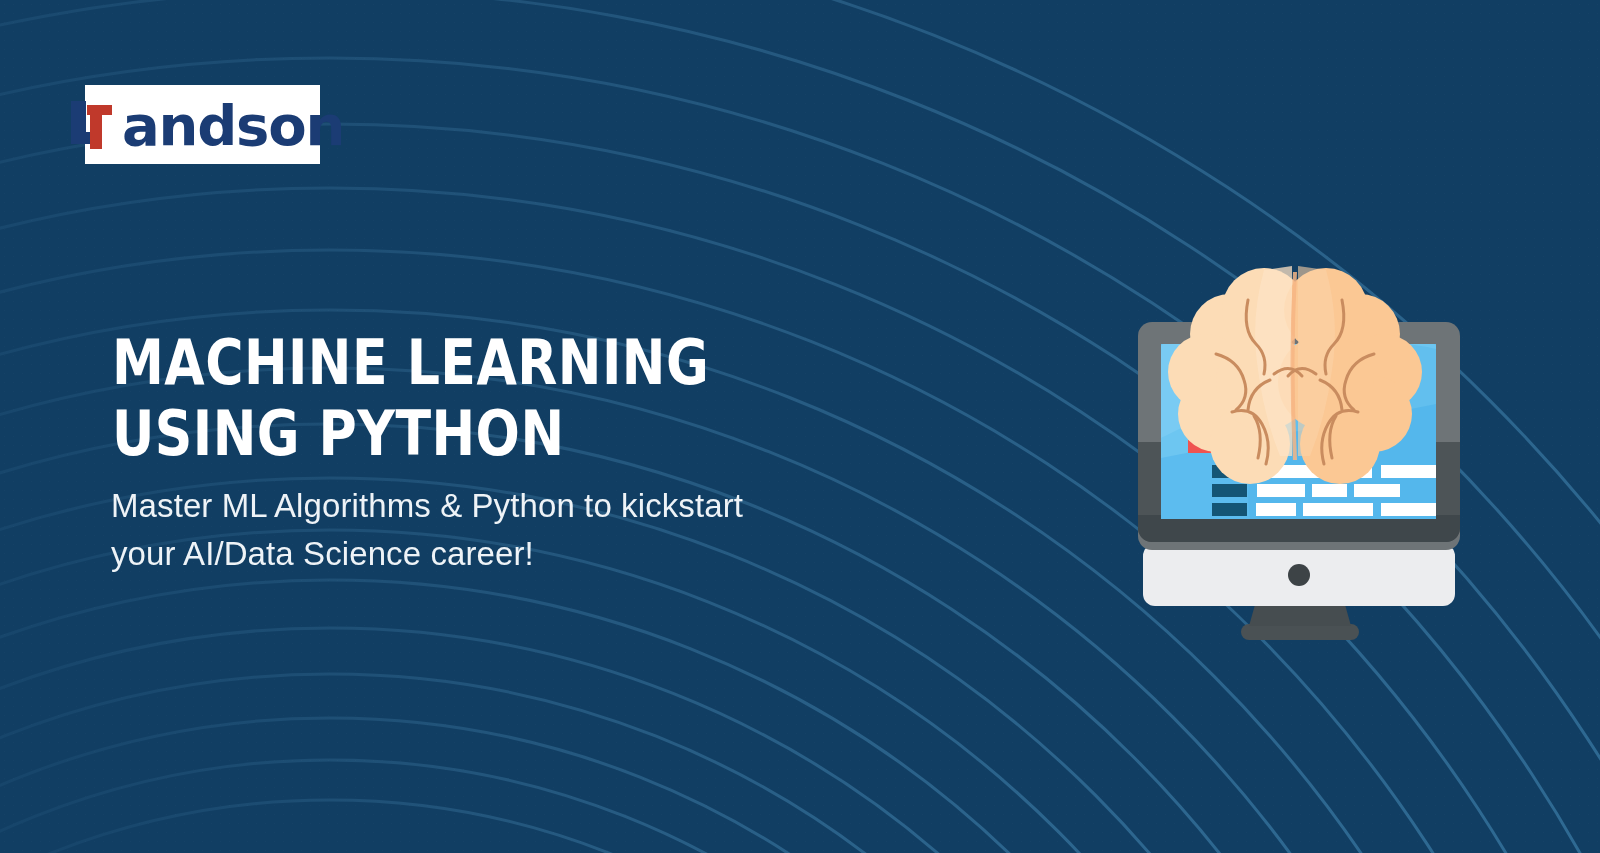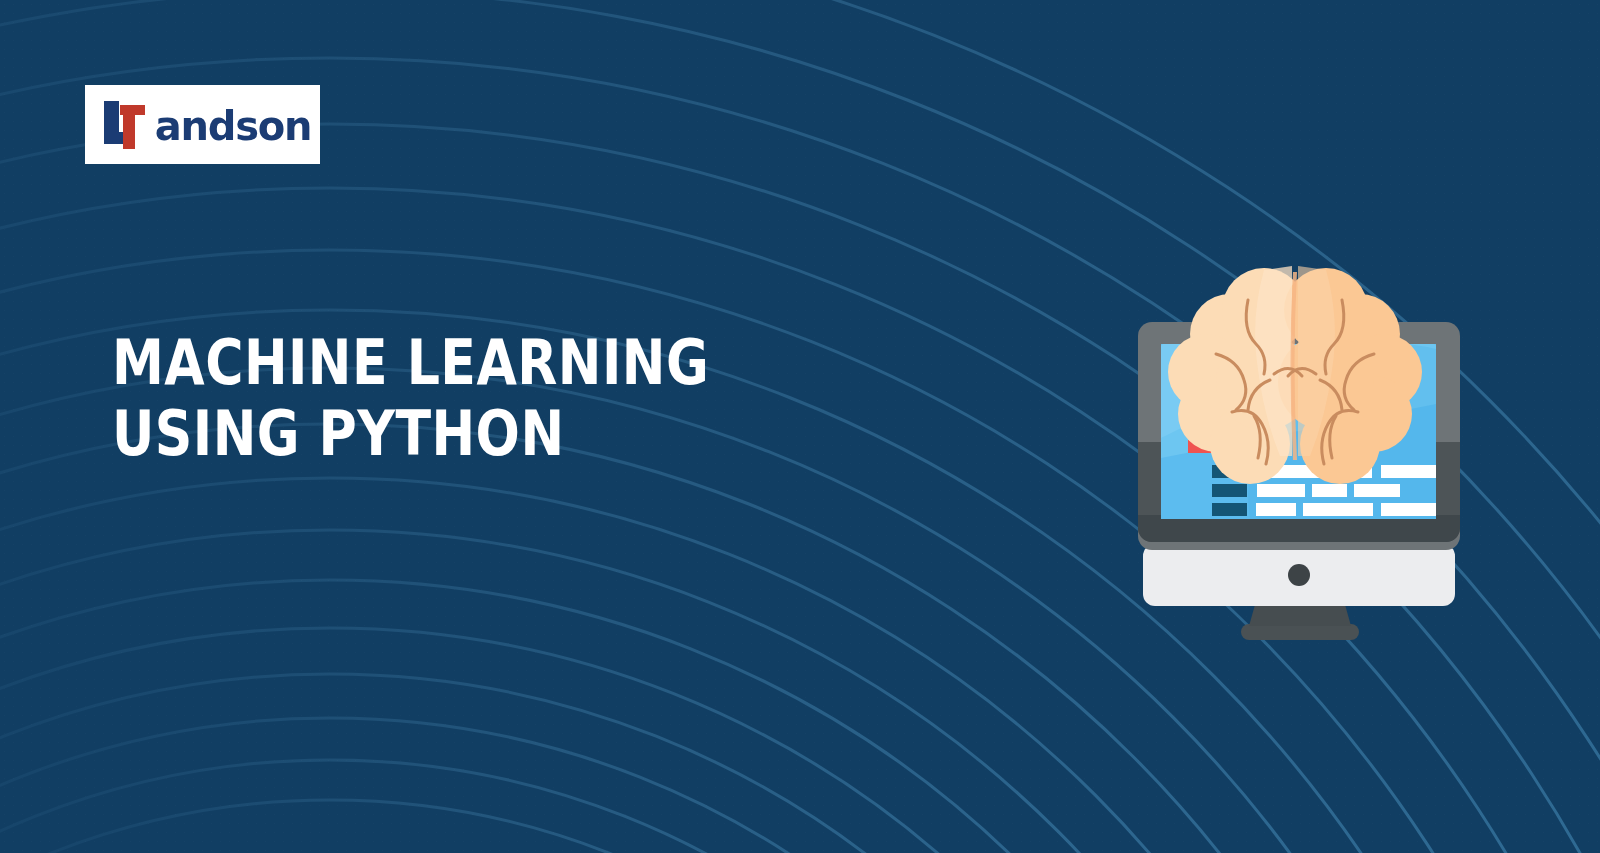--- a/index.html
+++ b/index.html
@@ -58,21 +58,21 @@
     padding-left: 4px;
   }
   .logo-mark {
     flex: 0 0 auto;
     margin-right: 1px;
     display: block;
   }
   .logo-word {
     font-family: "DejaVu Sans", sans-serif;
     font-weight: 700;
-    font-size: 40px;
+    font-size: 56px;
     letter-spacing: -1.2px;
     color: #1b3c74;
     line-height: 1;
     margin-left: -2px;
     position: relative;
     top: 1px;
   }
 
   
   .headline {
@@ -169,20 +169,24 @@
       </svg>
       <span class="logo-word">andson</span>
     </div>
   </div>
 
   <div class="headline">
     <span class="hl-line">MACHINE LEARNING</span>
     <span class="hl-line">USING PYTHON</span>
   </div>
 
+  <div class="subtitle">
+    <span class="sub-line">Master ML Algorithms &amp; Python to kickstart</span>
+    <span class="sub-line">your AI/Data Science career!</span>
+  </div>
 
   <div class="illustration">
     <svg viewBox="0 0 400 390" aria-hidden="true">
       <defs>
         <clipPath id="screenClip">
           <rect x="63" y="82" width="275" height="175" rx="2"></rect>
         </clipPath>
         <clipPath id="monitorClip">
           <rect x="40" y="60" width="322" height="220" rx="14"></rect>
         </clipPath>

